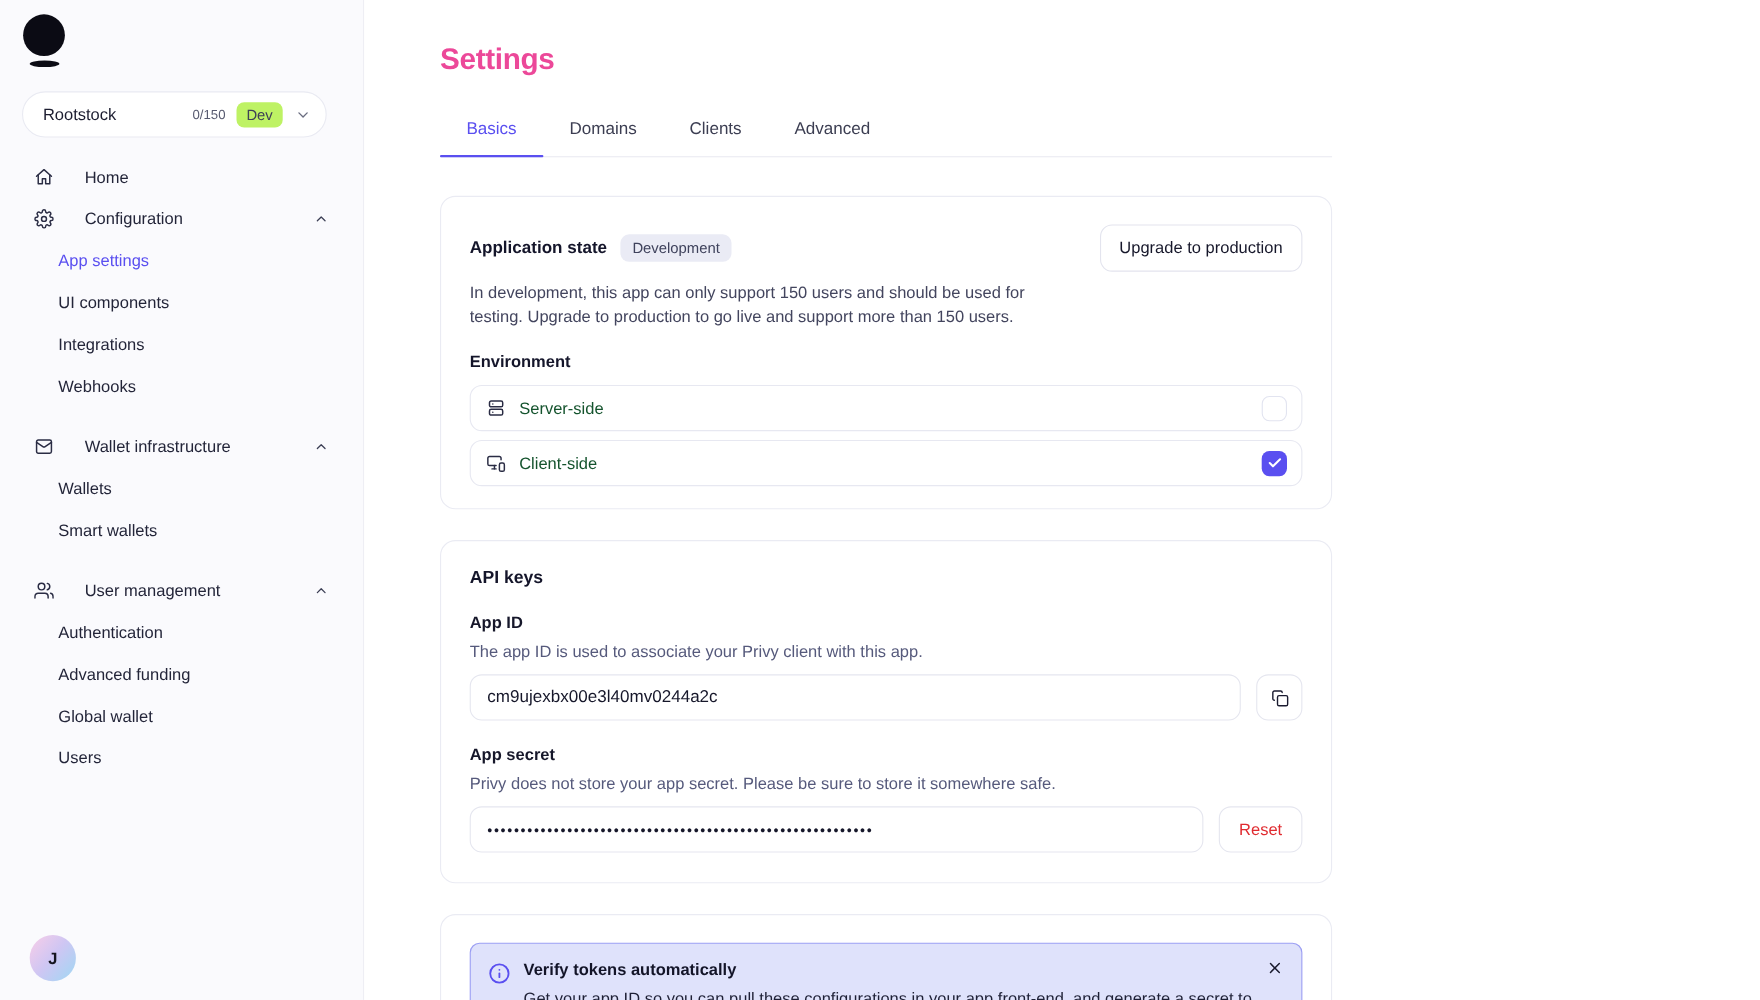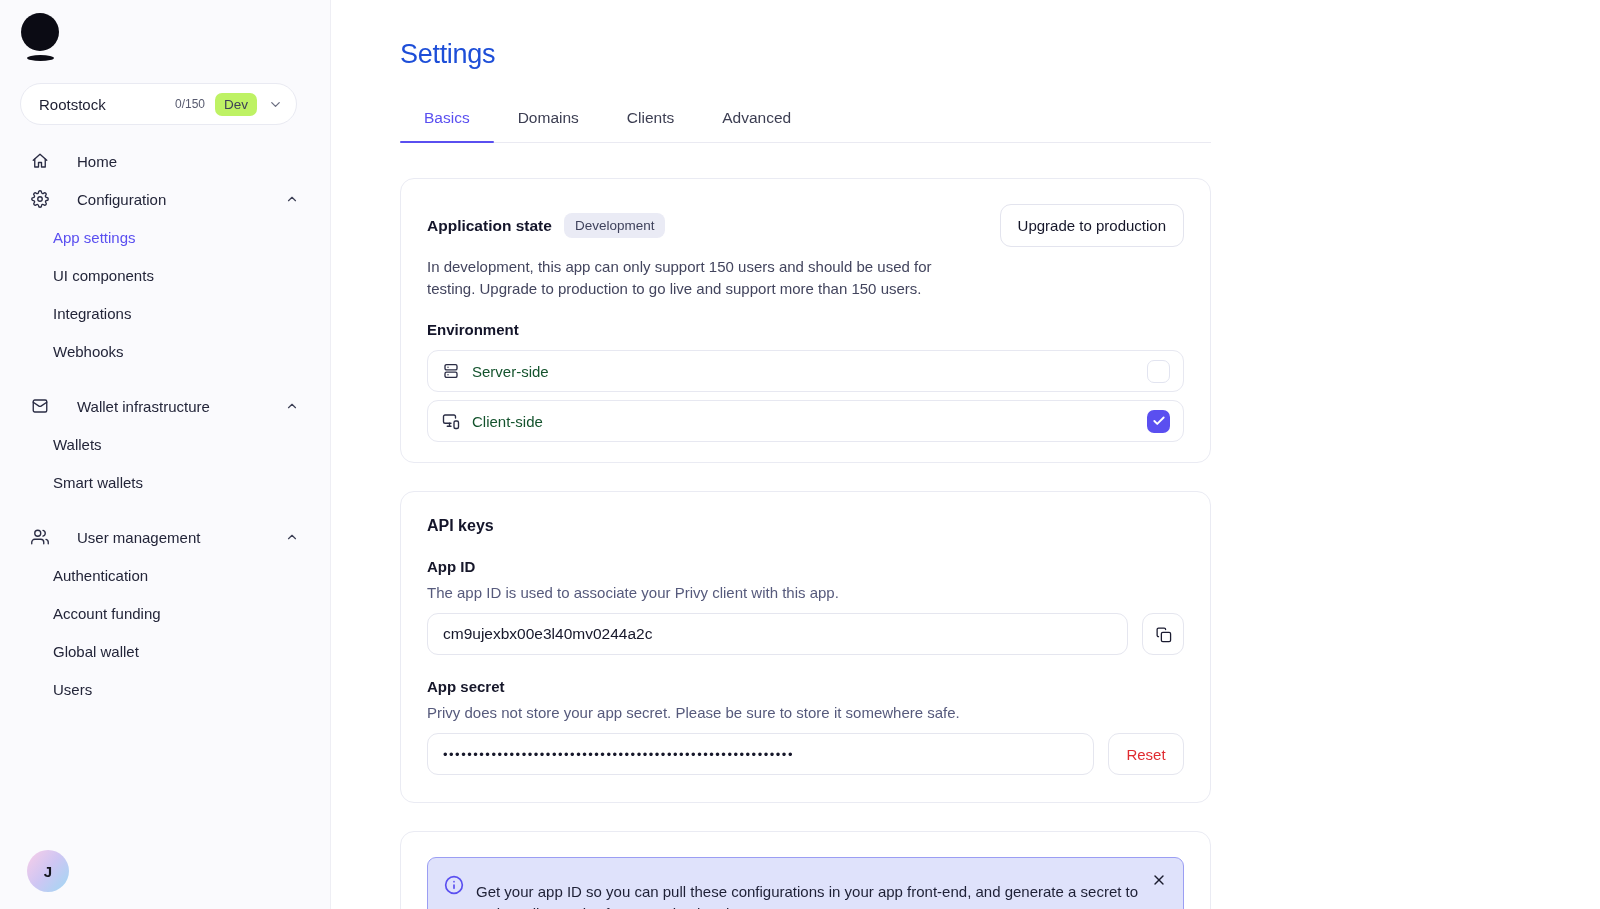--- a/index.html
+++ b/index.html
@@ -26,21 +26,21 @@
   .nav-sub { height:38px; display:flex; align-items:center; padding-left:53px; font-size:15px; color:#232539; cursor:pointer; }
   .nav-sub.active { color:#5A4FF0; }
   .nav-gap { height:17px; }
 
   .avatar { position:absolute; left:27px; bottom:17px; width:42px; height:42px; border-radius:50%;
     background:linear-gradient(130deg,#F5CDE9 5%,#CFC6F3 48%,#A6D5F3 92%);
     display:flex; align-items:center; justify-content:center; font-size:15px; font-weight:700; color:#15161F; cursor:pointer; }
 
   
   main { flex:1; padding-left:69px; background:#fff; }
-  h1.page-title { margin-top:39px; font-size:27px; line-height:30px; font-weight:400; letter-spacing:-0.3px; color:#1d4ed8; }
+  h1.page-title { margin-top:39px; font-size:27px; line-height:30px; font-weight:700; letter-spacing:-0.3px; color:#ec4899; }
 
   .tabs { width:811px; margin-top:40px; display:flex; border-bottom:1px solid #EAEAF2; }
   .tab { padding:0 24px 15px; font-size:15.5px; font-weight:500; color:#3C3E52; position:relative; cursor:pointer; }
   .tab.active { color:#5A4FF0; }
   .tab.active::after { content:""; position:absolute; left:0; right:0; bottom:-1px; height:2.5px; background:#5A4FF0; border-radius:2px; }
 
   .card { width:811px; border:1px solid #EAEBF3; border-radius:14px; background:#fff; padding:25px 26px 20px; }
   .card-1 { margin-top:35px; }
   .card-2 { margin-top:28px; padding-bottom:27px; }
   .card-3 { margin-top:28px; height:260px; }
@@ -164,21 +164,21 @@
         </span>
         <span>User management</span>
         <span class="nav-chevron">
           <svg width="14" height="14" viewBox="0 0 24 24" fill="none" stroke="currentColor" stroke-width="2" stroke-linecap="round" stroke-linejoin="round">
               <path d="m18 15-6-6-6 6"></path>
             </svg>
         </span>
       </div>
 
       <div class="nav-sub">Authentication</div>
-      <div class="nav-sub">Account funding</div>
+      <div class="nav-sub">Advanced funding</div>
       <div class="nav-sub">Global wallet</div>
       <div class="nav-sub">Users</div>
     </nav>
 
     <div class="avatar">J</div>
   </aside>
 
   <main>
     <h1 class="page-title">Settings</h1>
 
@@ -260,20 +260,21 @@
     <section class="card card-3">
       <div class="banner">
         <span class="banner-icon">
           <svg width="20" height="20" viewBox="0 0 24 24" fill="none" stroke="currentColor" stroke-width="2" stroke-linecap="round" stroke-linejoin="round">
               <circle cx="12" cy="12" r="10"></circle>
               <path d="M12 16v-4"></path>
               <path d="M12 8h.01"></path>
             </svg>
         </span>
         <div class="banner-content">
+          <div class="banner-title">Verify tokens automatically</div>
           <div class="banner-body">
             <span>Get your app ID so you can pull these configurations in your app front-end, and generate a secret to make calls to Privy from your backend.</span>
             <span> </span>
           </div>
         </div>
         <button class="banner-close">
           <span style="display:flex;">
             <svg width="16" height="16" viewBox="0 0 24 24" fill="none" stroke="currentColor" stroke-width="2" stroke-linecap="round" stroke-linejoin="round">
                 <path d="M18 6 6 18"></path>
                 <path d="m6 6 12 12"></path>

